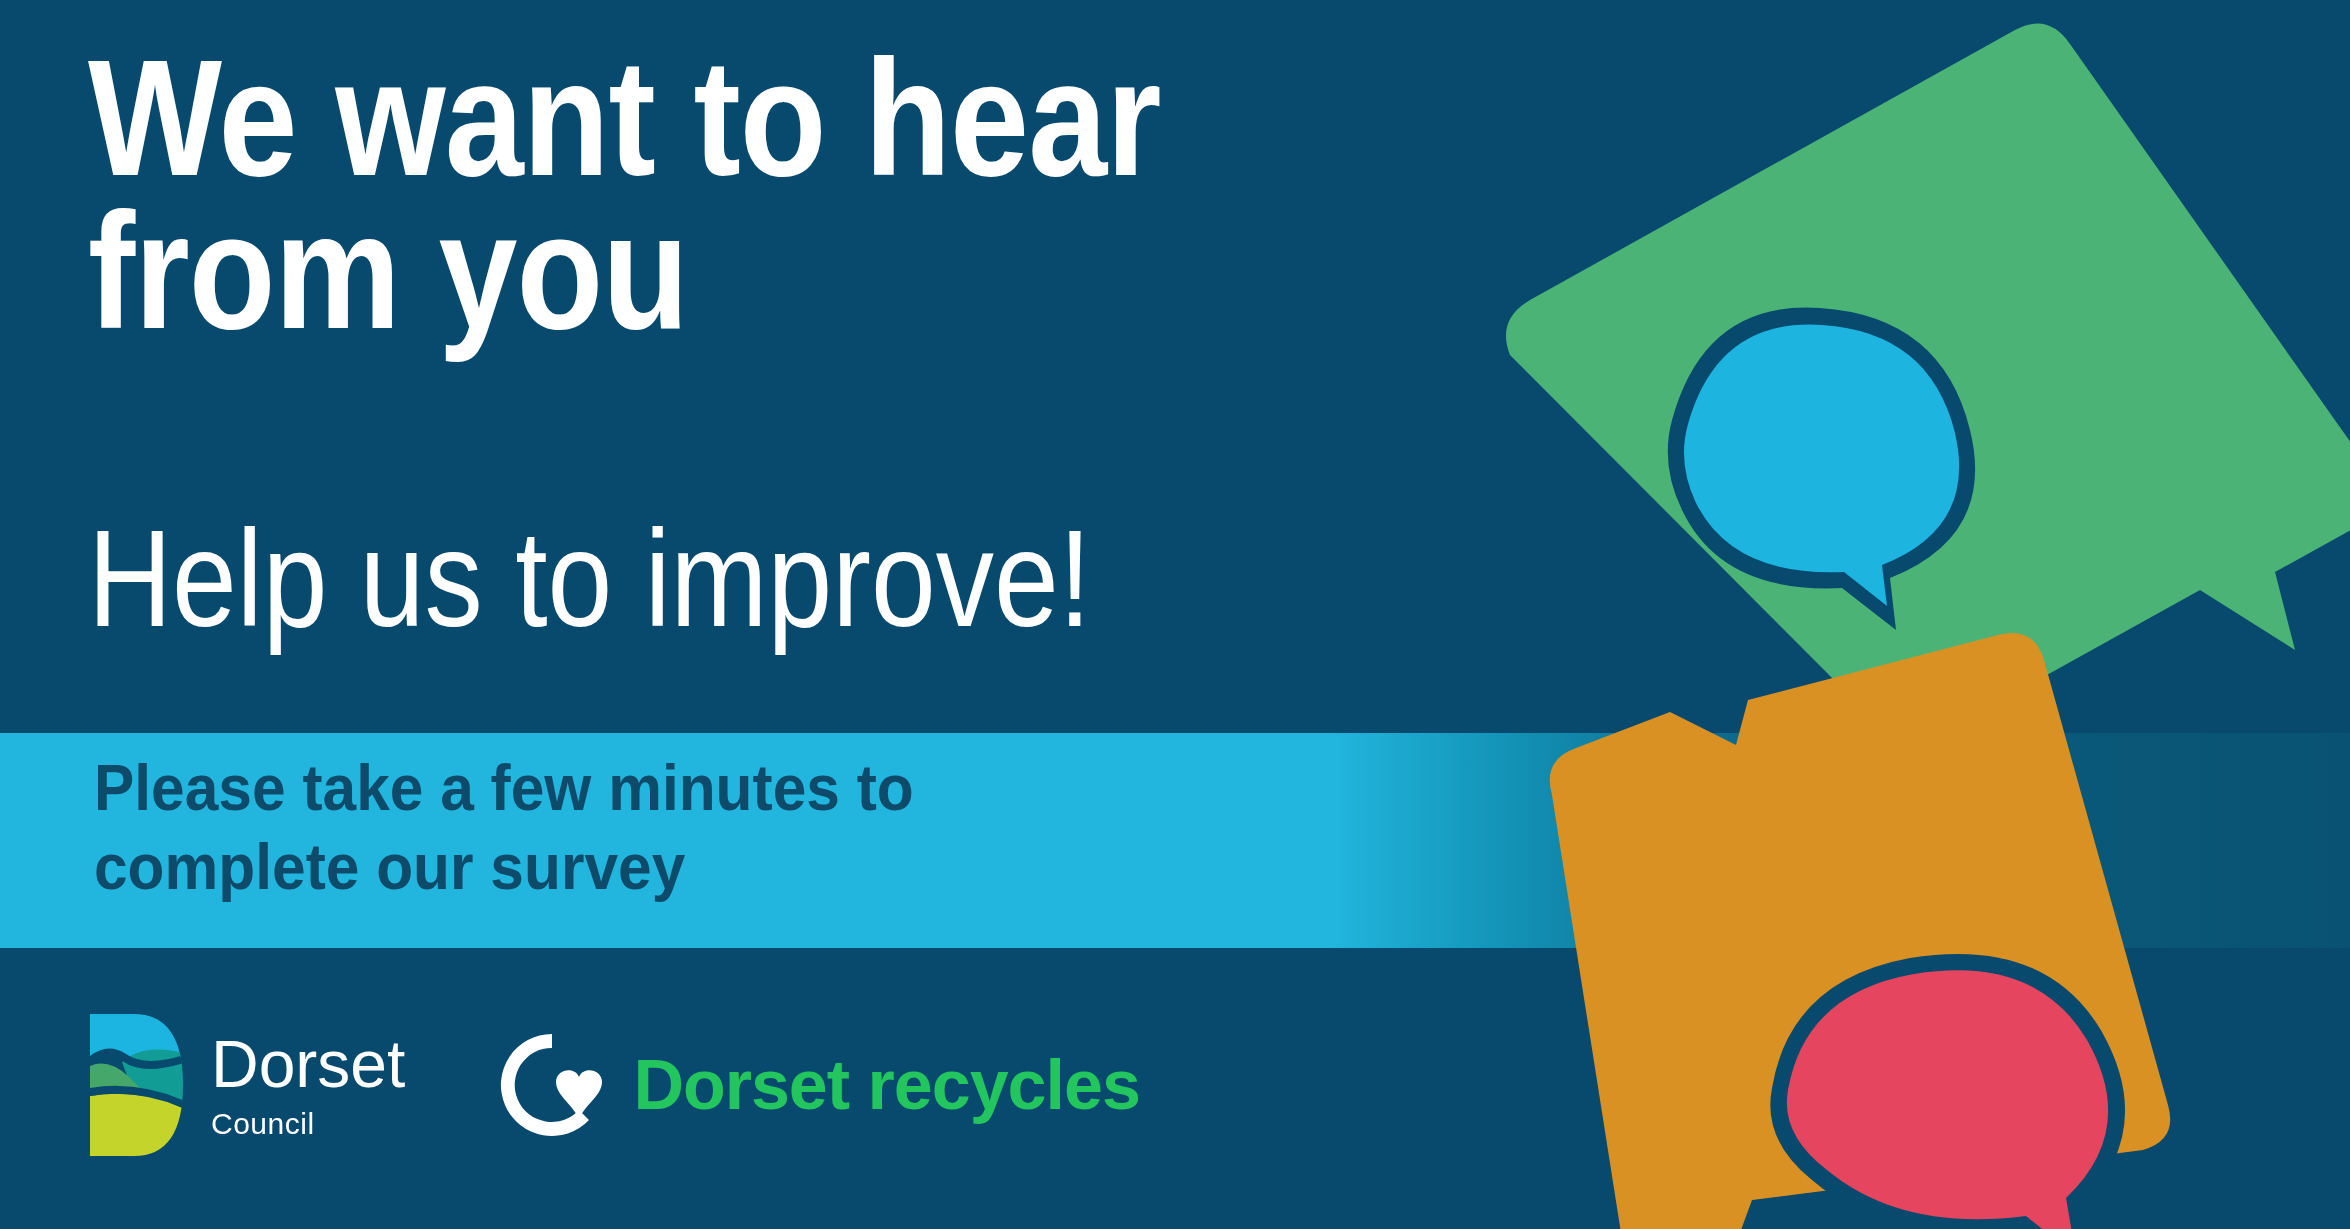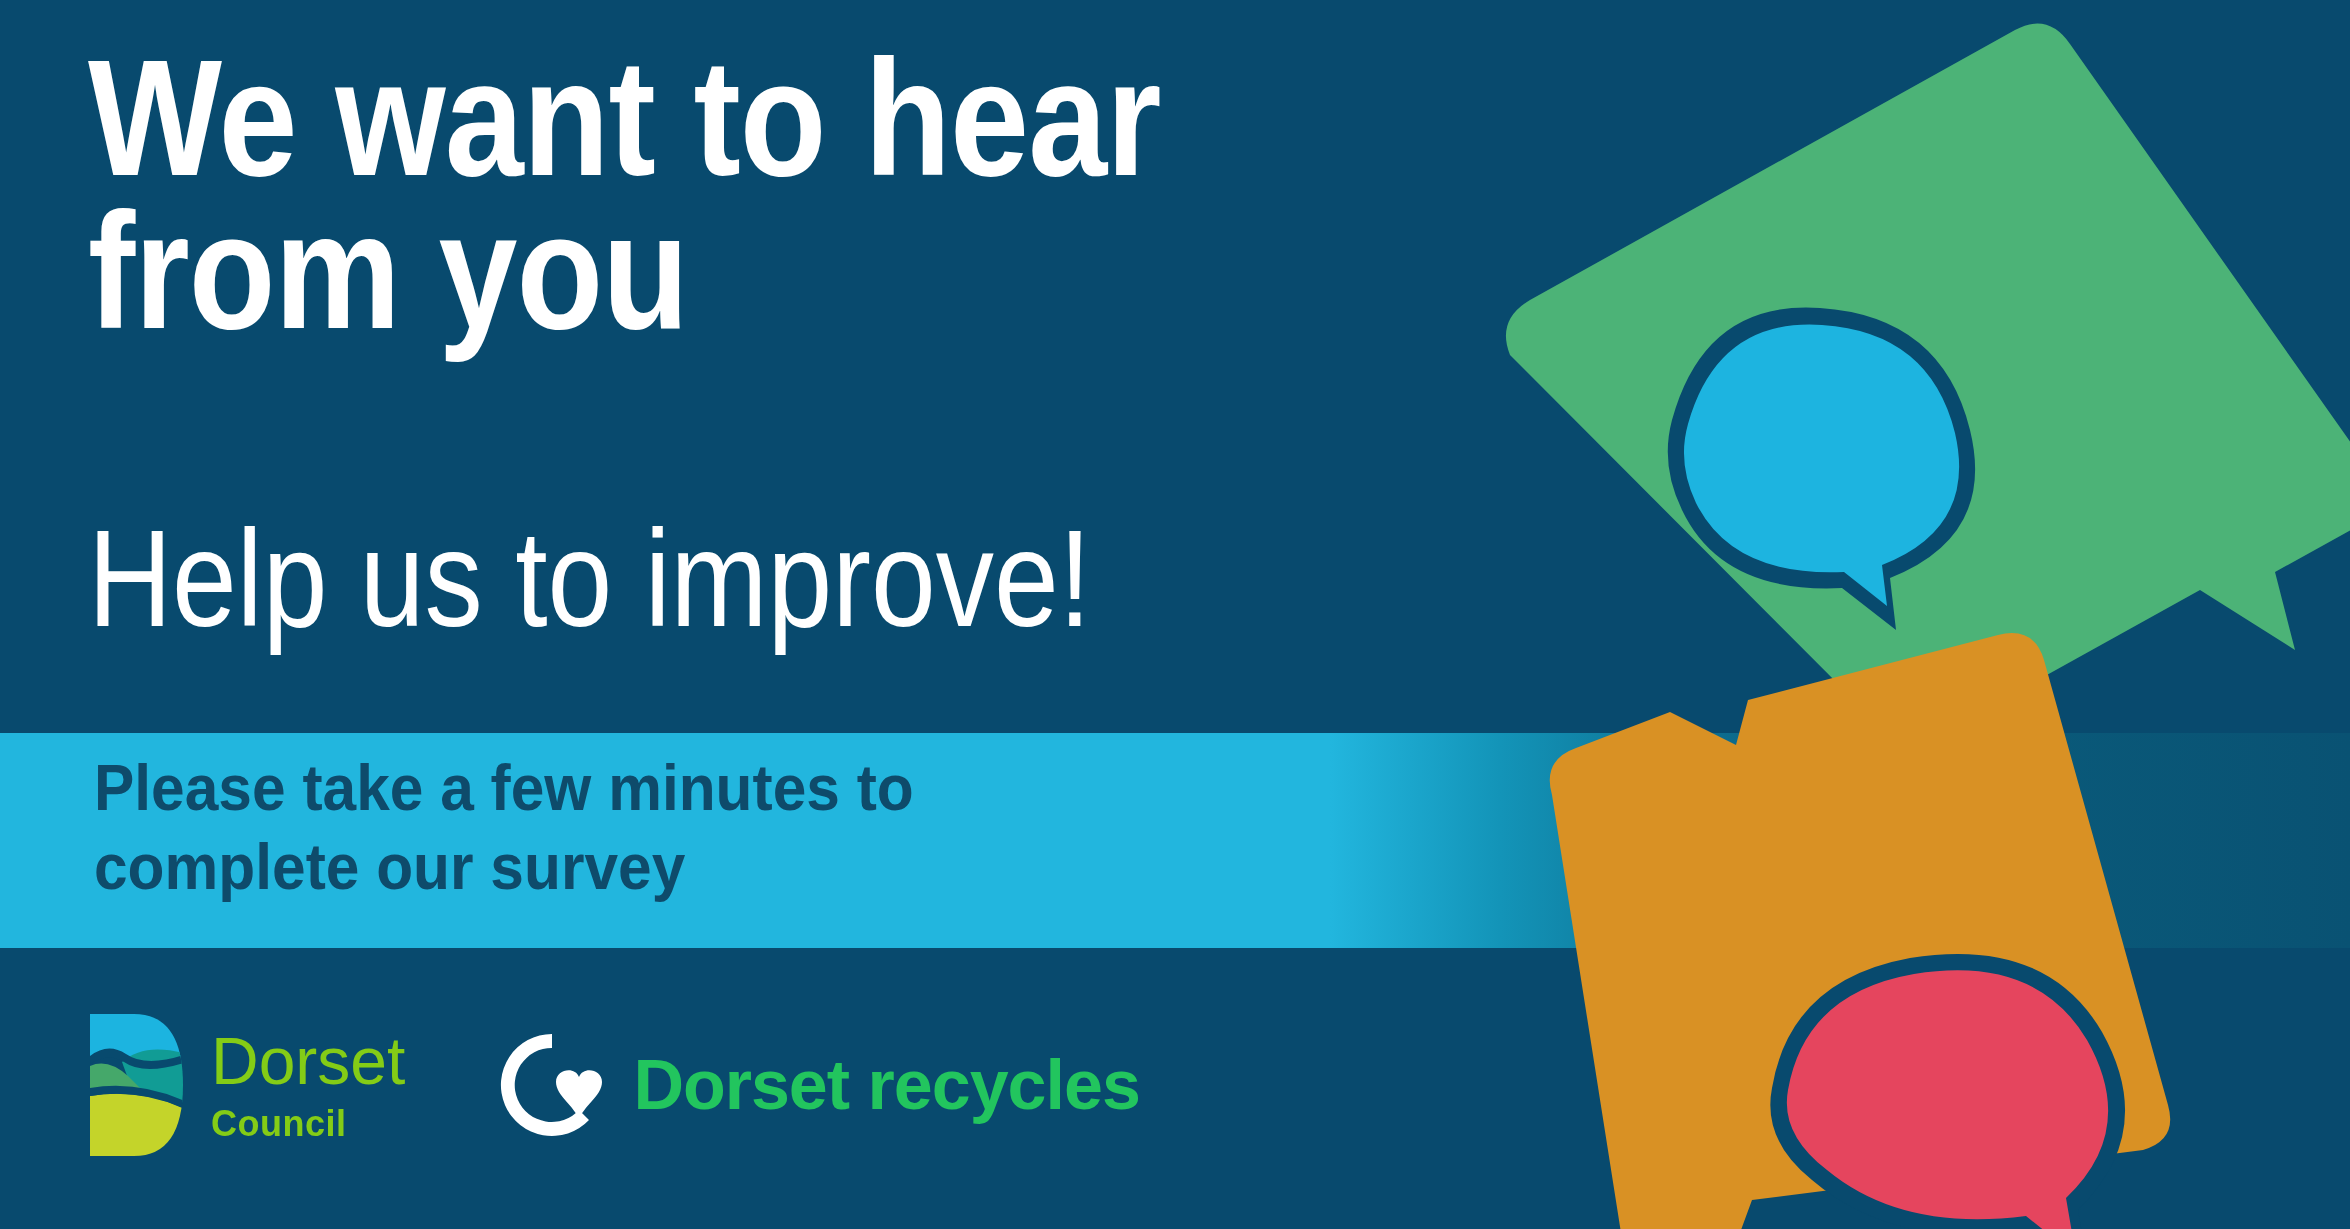--- a/index.html
+++ b/index.html
@@ -101,26 +101,26 @@
     top:1005px;
     height:160px;
     display:flex;
     align-items:center;
     gap:88px;
     z-index:6;
   }
 
   .council-logo { display:flex; align-items:center; gap:24px; }
   .council-mark { width:105px; height:150px; flex:0 0 auto; }
-  .council-words { color:#84cc16; line-height:0.98; }
+  .council-words { color:#ffffff; line-height:0.98; }
   .council-words .l1 {
     font-size:66px; letter-spacing:0px; font-weight:400;
   }
   .council-words .l2 {
-    font-size:36px; letter-spacing:0.5px; font-weight:700;
+    font-size:30px; letter-spacing:0.5px; font-weight:400;
     margin-top:12px;
   }
 
   .recycles-logo { display:flex; align-items:center; gap:22px; }
   .recycles-mark { width:118px; height:118px; flex:0 0 auto; }
   .recycles-words {
     color:#22c55e;
     font-size:70px;
     font-weight:bold;
     letter-spacing:-1px;

